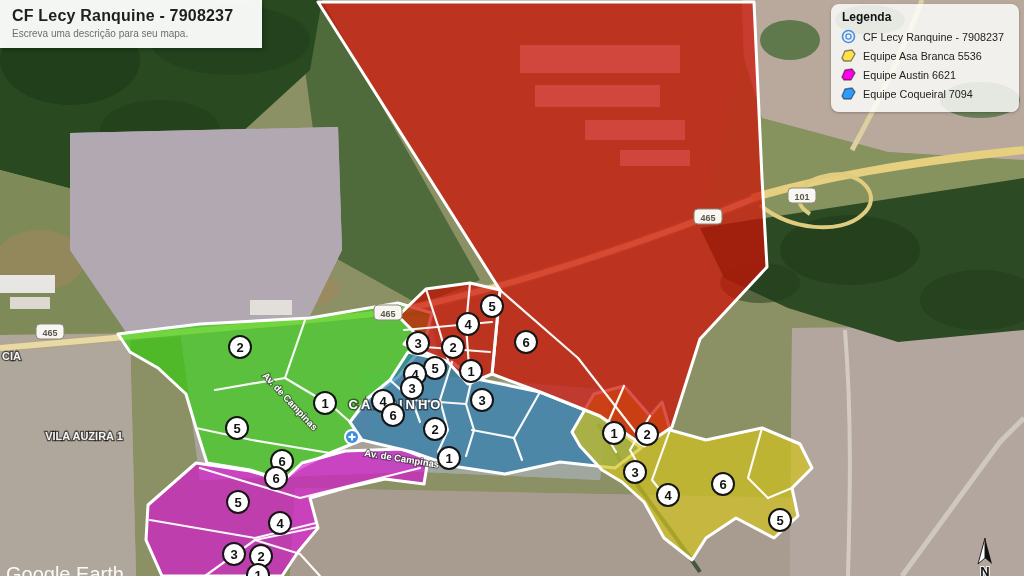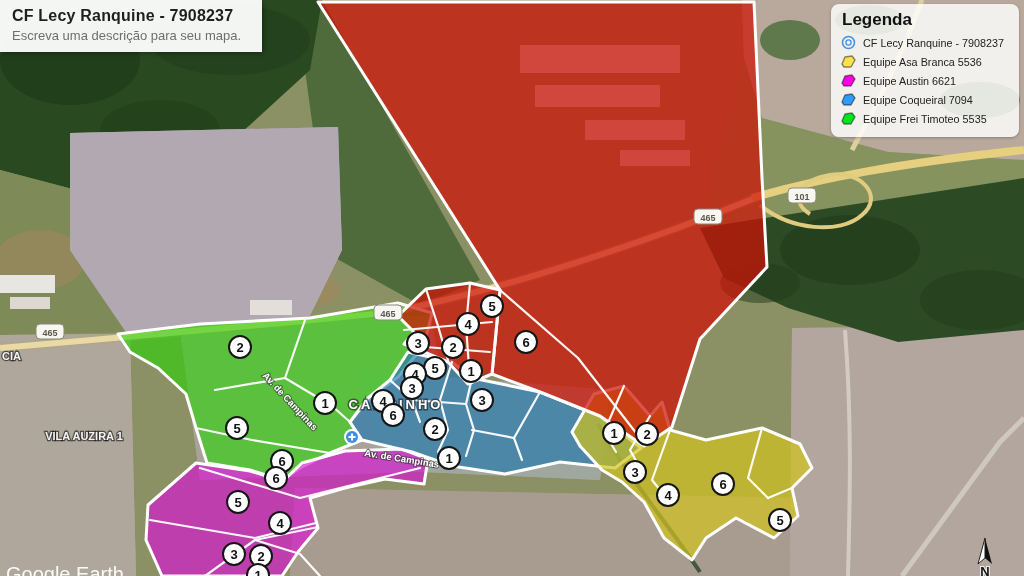--- a/index.html
+++ b/index.html
@@ -4,26 +4,26 @@
 <style>
   html,body{margin:0;padding:0;width:1024px;height:576px;overflow:hidden;
     font-family:"Liberation Sans",sans-serif;background:#8b9164;}
   #stage{position:relative;width:1024px;height:576px;}
   #map-svg{position:absolute;top:0;left:0;}
 
   
   #title-card{position:absolute;top:0;left:0;width:238px;background:rgba(255,255,255,.95);
     padding:7px 12px 9px;box-shadow:1px 1px 5px rgba(0,0,0,.35);}
   #title-card h1{margin:0 0 3px;font-size:16px;font-weight:bold;color:#1f1f1f;letter-spacing:.2px;}
-  #title-card p{margin:0;font-size:13px;color:#6e6e6e;}
+  #title-card p{margin:0;font-size:10px;color:#6e6e6e;}
 
   
   #legend{position:absolute;top:4px;right:5px;width:170px;background:rgba(255,255,255,.82);
     border-radius:8px;padding:6px 9px 8px;box-shadow:0 1px 3px rgba(0,0,0,.25);}
-  #legend .ltitle{font-size:17px;font-weight:bold;color:#111;margin:0 0 4px 2px;}
+  #legend .ltitle{font-size:12px;font-weight:bold;color:#111;margin:0 0 4px 2px;}
   .lrow{display:flex;align-items:center;gap:6px;margin:2px 0;}
   .lrow svg{flex:0 0 auto;display:block;}
   .lrow span{font-size:10.8px;color:#222;white-space:nowrap;}
 
   
   .mnum{font:bold 13px "Liberation Sans",sans-serif;fill:#111;}
   .shield-label{font:bold 9px "Liberation Sans",sans-serif;fill:#5a574c;}
   .place-label{font:bold 11px "Liberation Sans",sans-serif;fill:#f4f4f4;
     paint-order:stroke;stroke:rgba(0,0,0,.55);stroke-width:2.5px;}
   .big-place-label{font:bold 13px "Liberation Sans",sans-serif;letter-spacing:3px;fill:#fff;
@@ -356,23 +356,17 @@
       <span>Equipe Austin 6621</span>
     </div>
 
     <div class="lrow">
       <svg width="17" height="17" viewBox="0 0 17 17">
         <polygon points="2,11 5,4 12,3 15,7 11,14 4,14" stroke="rgba(0,0,0,.45)" stroke-width="1.4" stroke-linejoin="round" fill="#2e9bff"></polygon>
       </svg>
       <span>Equipe Coqueiral 7094</span>
     </div>
 
-    <div class="lrow">
-      <svg width="17" height="17" viewBox="0 0 17 17">
-        <polygon points="2,11 5,4 12,3 15,7 11,14 4,14" stroke="rgba(0,0,0,.45)" stroke-width="1.4" stroke-linejoin="round" fill="#00e61a"></polygon>
-      </svg>
-      <span>Equipe Frei Timoteo 5535</span>
-    </div>
 
 
   </div>
 
 </div>
 
 </body></html>

